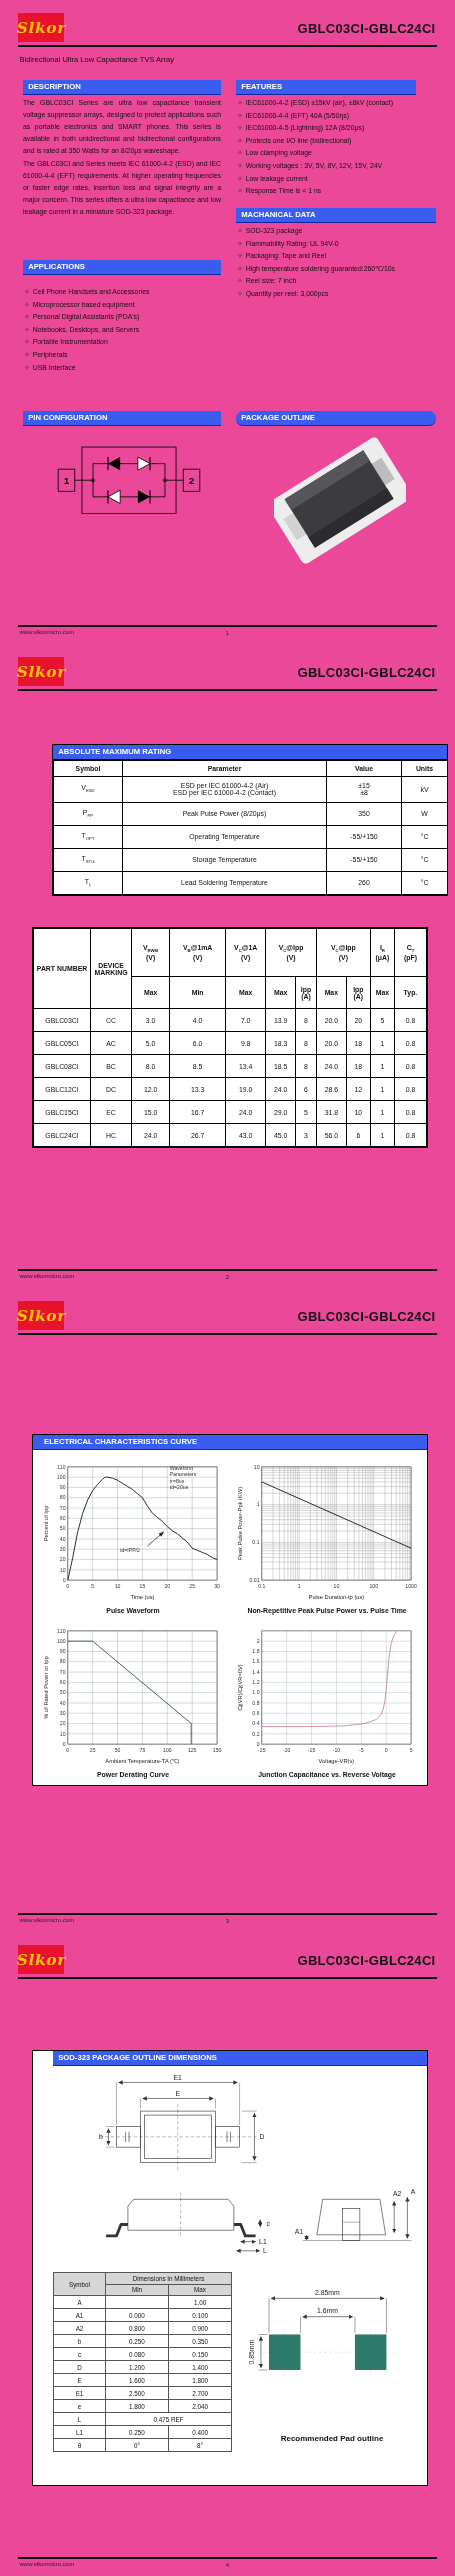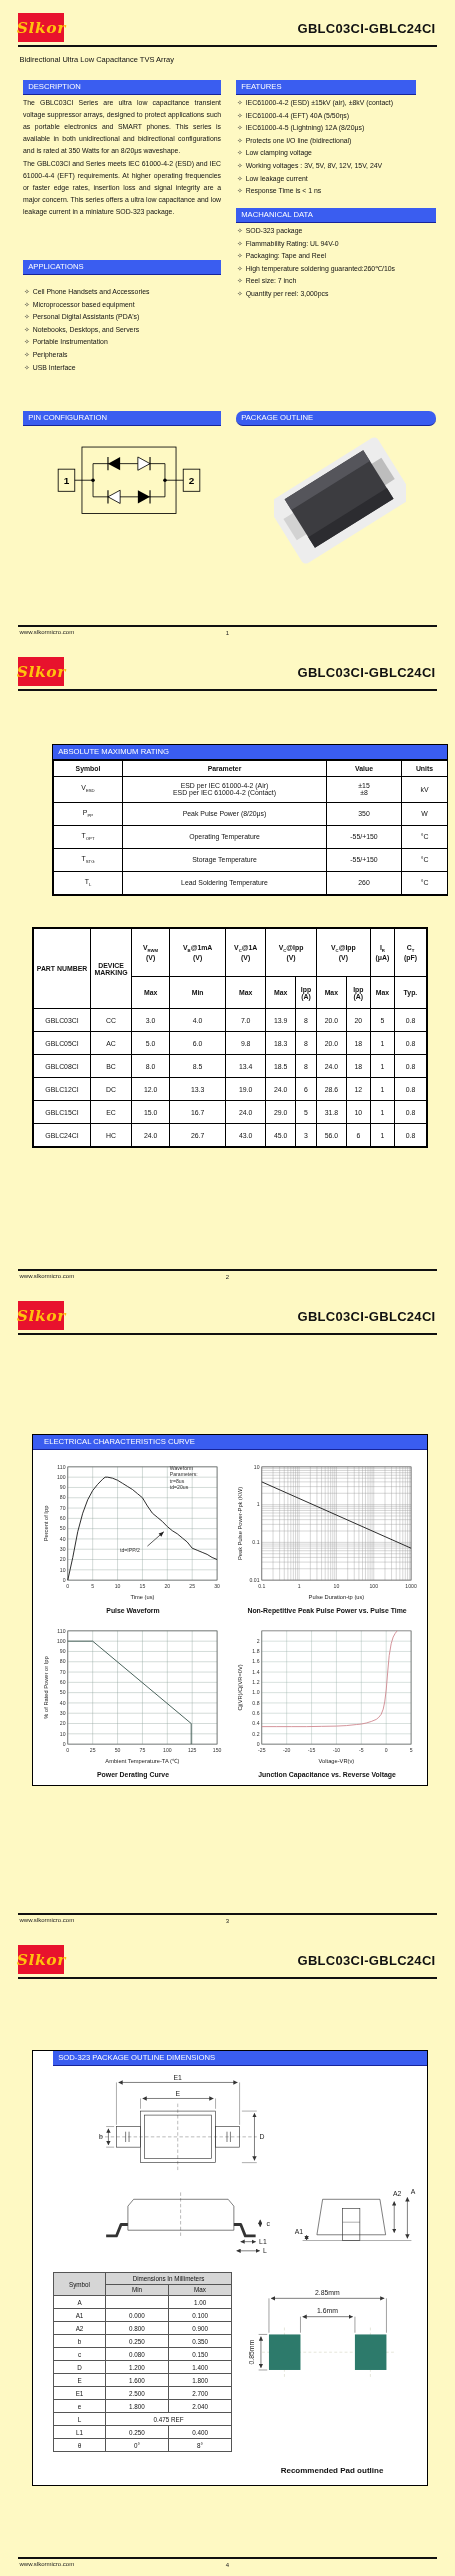--- a/index.html
+++ b/index.html
@@ -1,28 +1,28 @@
 <!DOCTYPE html>
 <html style="font-size:9.2px"><head>
 <meta charset="utf-8">
 <style>
   html,body{margin:0;padding:0;background:#fff;}
   #doc{position:relative;width:455px;height:2576px;font-family:"Liberation Sans",sans-serif;color:#111;background:#fff;overflow:hidden;}
-  .page{position:absolute;left:0;width:455px;height:644px;background:#fef9c3;}
+  .page{position:absolute;left:0;width:455px;height:644px;background:#ec4899;}
   
   .logo{position:absolute;left:18.4px;top:12.6px;width:46px;height:29px;background:#e8122d;color:#ffc20e;
         font-family:"DejaVu Serif",serif;font-style:italic;font-weight:bold;font-size:15.5px;
         display:flex;align-items:center;justify-content:center;letter-spacing:0.6px;}
   .doc-title{position:absolute;right:19.5px;top:20.6px;font-size:13px;font-weight:bold;letter-spacing:0.3px;}
   .hdr-rule{position:absolute;left:18.4px;right:18.4px;top:45px;height:2.3px;background:#111;}
   .ftr-rule{position:absolute;left:18.4px;right:18.4px;top:625px;height:1.7px;background:#111;}
   .ftr-url{position:absolute;left:19.5px;top:629px;font-size:6px;color:#222;}
   .ftr-page{position:absolute;left:0;right:0;top:630px;text-align:center;font-size:6px;color:#222;}
   
-  .bar{position:absolute;background:#3a5df0;color:#fff;font-weight:normal;font-size:7.7px;
+  .bar{position:absolute;background:#3a5df0;color:#fff;font-weight:bold;font-size:7.7px;
        padding:2.3px 0 2.3px 5.2px;box-sizing:border-box;border-bottom:1.1px solid #16249a;}
   
   ul.blist{list-style:none;margin:0;padding:0;font-size:6.9px;}
   ul.blist li{display:flex;align-items:flex-start;line-height:12.6px;}
   ul.blist .diamond{margin-right:2.9px;color:#333;}
   .paras p{margin:0 0 1.1px 0;font-size:6.9px;line-height:12px;text-align:justify;}
   .subtitle{position:absolute;left:19.5px;top:55px;font-size:7.5px;color:#111;}
   
   .tablebox{position:absolute;border:1.1px solid #000;box-sizing:border-box;background:#fff;}
   .tablebox .bar{position:relative;border-bottom:1.1px solid #000;}
@@ -32,21 +32,21 @@
   table.dtable th{font-weight:bold;}
   td.param{text-align:left;padding-left:5.7px;}
   sub{font-size:0.62em;}
   
   .framebox{position:absolute;border:1.1px solid #000;box-sizing:border-box;background:#fff;}
   .chart-caption{position:absolute;width:184px;text-align:center;font-weight:bold;font-size:6.9px;color:#111;}
   
   table.dimtable{border-collapse:collapse;width:100%;table-layout:fixed;}
   table.dimtable th,table.dimtable td{border:0.6px solid #555;font-size:6.3px;text-align:center;padding:1.7px 1.1px;}
   table.dimtable th{background:#d6d6d6;font-weight:normal;}
-  .pad-caption{position:absolute;width:172px;text-align:center;font-weight:bold;font-size:8px;margin-top:32px;}
+  .pad-caption{position:absolute;width:172px;text-align:center;font-weight:bold;font-size:8px;}
   svg text{font-family:"Liberation Sans",sans-serif;}
 </style>
 </head>
 <body>
 
 <div id="doc">
 
   <div class="page" style="top:0">
     <div class="logo">Slkor</div>
     <div class="doc-title">GBLC03CI-GBLC24CI</div>

